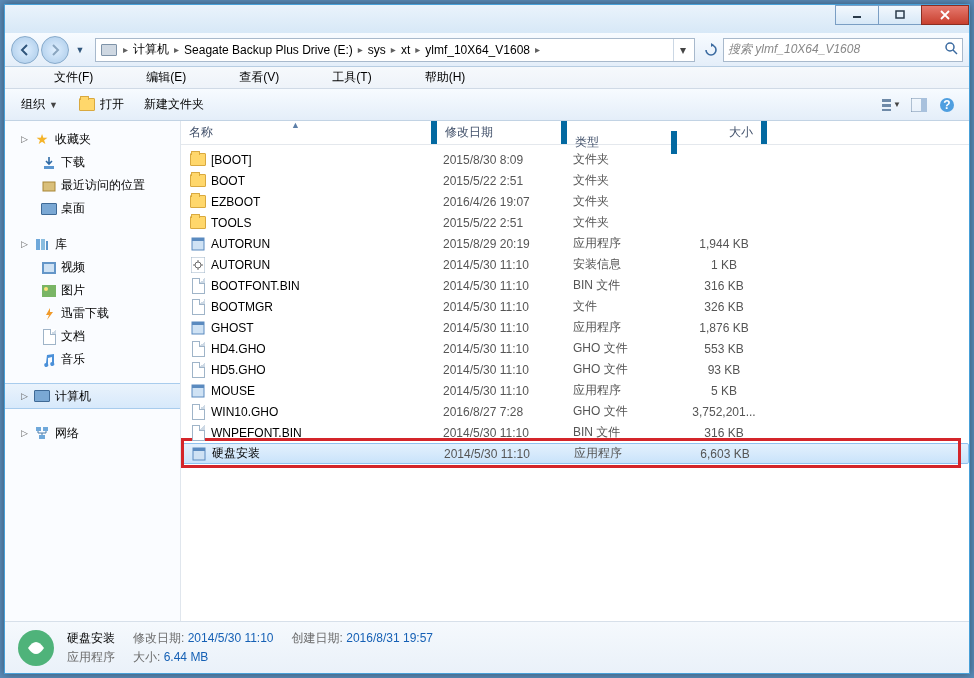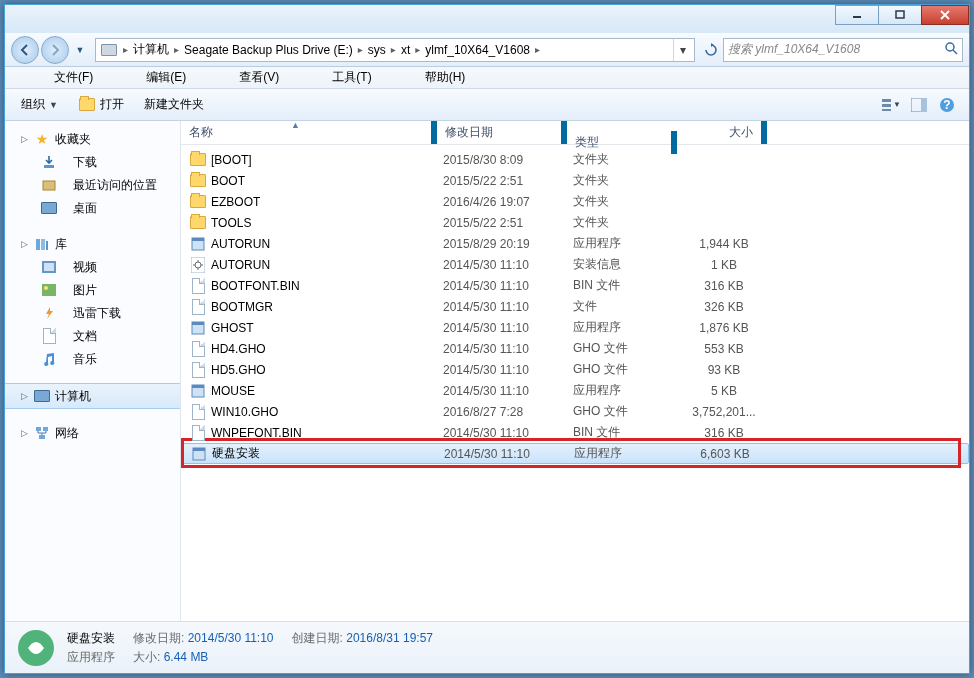--- a/index.html
+++ b/index.html
@@ -27,21 +27,21 @@
 .tool .carrot { margin-left:4px; font-size:9px; color:#444; }
 .tool-icon { width:18px;height:18px;margin-right:4px; display:flex;align-items:center;justify-content:center; }
 .rt-tools { margin-left:auto; display:flex; align-items:center; gap:8px; padding-right:6px;}
 .rt-tools .ic { width:20px;height:20px; display:flex;align-items:center;justify-content:center; cursor:pointer;}
 .body { flex:1; display:flex; min-height:0;}
 .sidebar { width:176px; background:#fafcff; border-right:1px solid #e0e6ed; padding:6px 0; overflow:auto;}
 .sb-group { margin-bottom:12px; }
 .sb-head { display:flex; align-items:center; padding:3px 8px 3px 16px; cursor:pointer;}
 .sb-head .tri { width:10px; color:#666; font-size:9px; margin-right:2px;}
 .sb-head .ic { width:18px;height:18px;margin-right:4px; display:flex;align-items:center;justify-content:center;}
-.sb-item { display:flex; align-items:flex-start; padding:3px 8px 3px 36px; cursor:pointer;gap:12px;}
+.sb-item { display:flex; align-items:flex-end; padding:3px 8px 3px 36px; cursor:pointer;}
 .sb-item .ic { width:16px;height:16px;margin-right:4px; display:flex;align-items:center;justify-content:center;}
 .sb-item.sel,.sb-head.sel { background:linear-gradient(#eaf3fc,#d7e9fb); border:1px solid #a8cced; border-left:none; border-right:none;}
 .filepane { flex:1; display:flex; flex-direction:column; background:#fff; min-width:0;}
 .cols { height:24px; border-bottom:1px solid #e4e8ed; display:flex; align-items:center; color:#41506a; position:relative;}
 .col { padding:0 8px; border-right:6px solid #0369a1; height:100%; display:flex; align-items:center; cursor:pointer;}
 .c-name{ width:256px;} .c-date{width:130px;} .c-type{width:110px;margin-top:19px;} .c-size{width:90px; justify-content:flex-end;}
 .sort-ind { position:absolute; left:110px; top:-1px; font-size:9px; color:#5b7ea8;}
 .rows { flex:1; overflow:auto; padding-top:4px; padding-bottom:4px;}
 .row { height:21px; display:flex; align-items:center; padding-left:8px; cursor:pointer;}
 .row .ic { width:18px; height:18px; margin-right:4px; display:flex;align-items:center;justify-content:center;}

